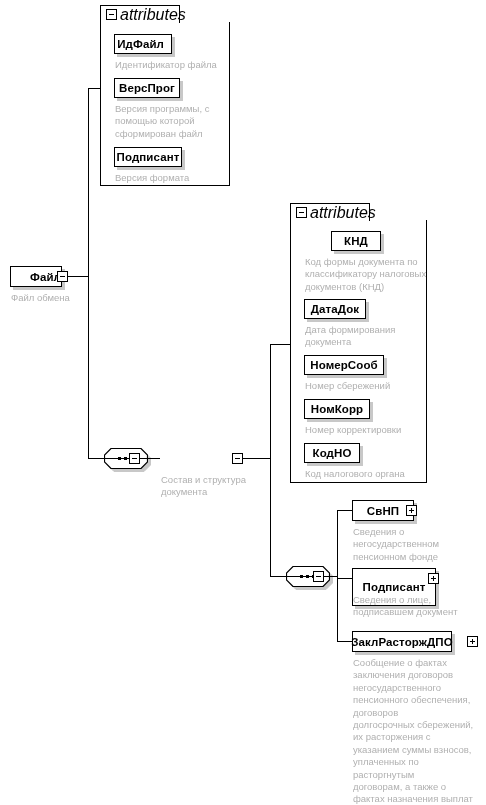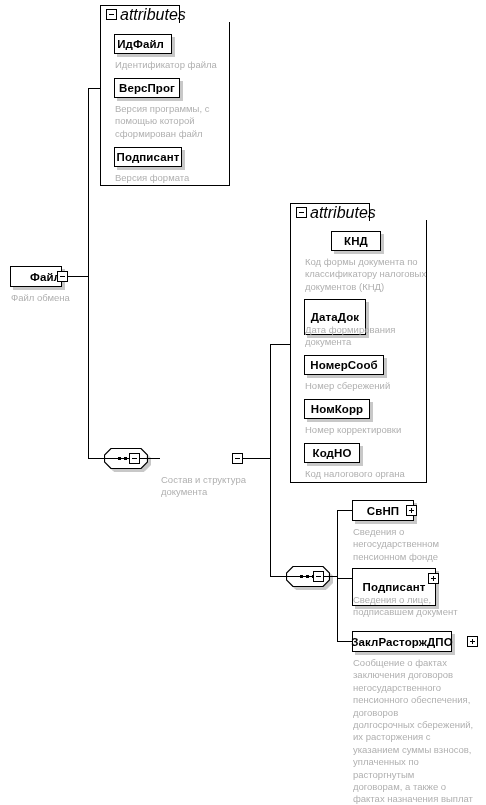--- a/index.html
+++ b/index.html
@@ -244,21 +244,21 @@
       <span class="agtitle">attributes</span>
     </div>
 
     <div class="nodebox" style="left:14px; top:28px; width:50px; height:20px;margin-left:27px;">
       <span class="label">КНД</span>
     </div>
     <div class="doc" style="left:15px; top:53px; width:132px;">Код формы документа по
 классификатору налоговых
 документов (КНД)</div>
 
-    <div class="nodebox" style="left:14px; top:96px; width:62px; height:36px;">
+    <div class="nodebox" style="left:14px; top:96px; width:62px; height:20px;">
       <span class="label">ДатаДок</span>
     </div>
     <div class="doc" style="left:15px; top:121px; width:122px;">Дата формирования
 документа</div>
 
     <div class="nodebox" style="left:14px; top:152px; width:80px; height:20px;">
       <span class="label">НомерСооб</span>
     </div>
     <div class="doc" style="left:15px; top:177px; width:122px;">Номер сбережений</div>
 

